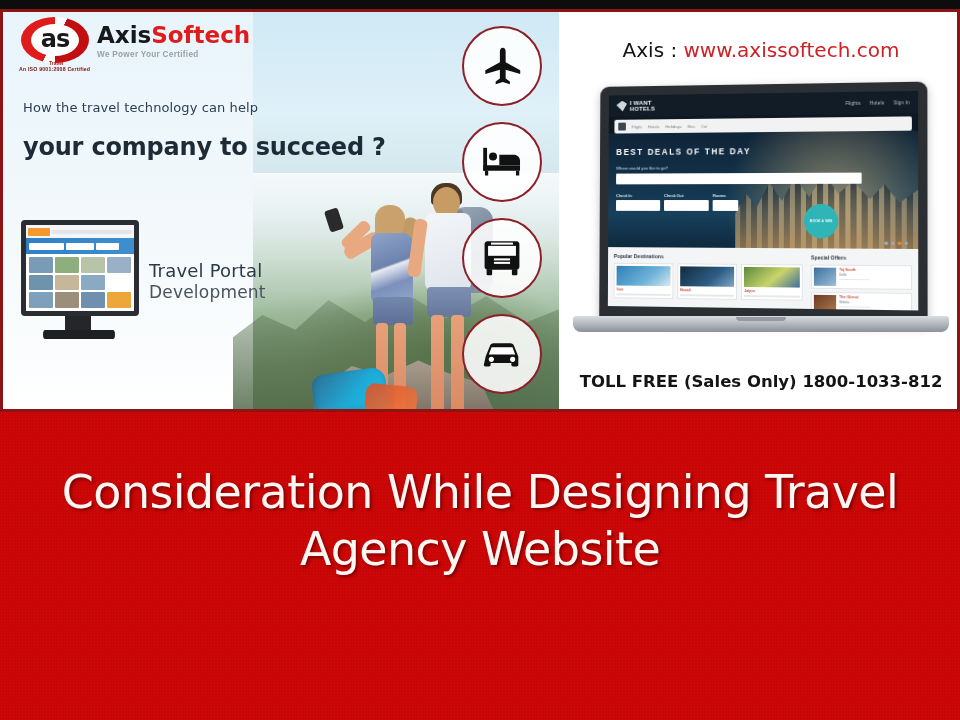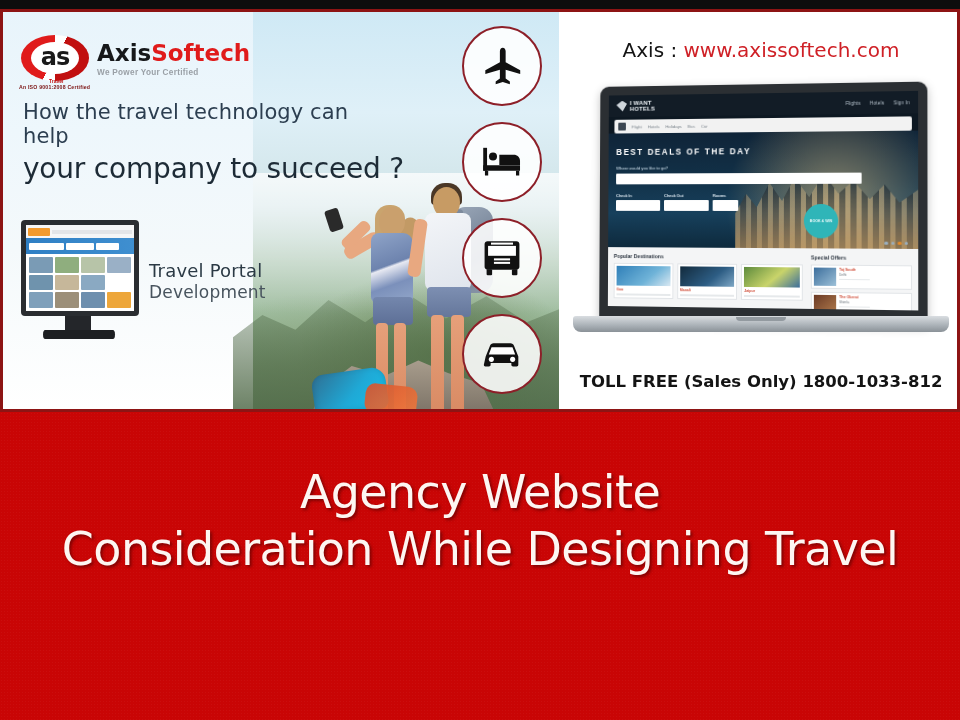--- a/index.html
+++ b/index.html
@@ -93,30 +93,30 @@
   .h-m .pack{position:absolute;left:36px;top:-150px;width:40px;height:86px;background:linear-gradient(150deg,#9aa7b8,#6d7b8f 60%,#8c99ab);border-radius:12px 14px 14px 10px;}
   .h-m .packstrap{position:absolute;left:34px;top:-148px;width:10px;height:70px;background:#7d8a9c;border-radius:4px;transform:rotate(4deg);}
   .h-m .shorts{position:absolute;left:10px;top:-70px;width:44px;height:30px;background:linear-gradient(to bottom,#7d8fb2,#65779b);border-radius:4px;}
   .h-m .leg.l1{left:14px;top:-42px;width:13px;height:100px;}
   .h-m .leg.l2{left:34px;top:-42px;width:13px;height:100px;}
   .h-m .arm.a1{left:-6px;top:-138px;width:13px;height:58px;transform:rotate(8deg);}
 
   
   .headline{position:absolute;left:20px;top:88px;width:330px;z-index:6;}
   .headline .l1{
-    font-size:21px;color:#2c3e50;letter-spacing:.1px;font-weight:400;
+    font-size:13px;color:#2c3e50;letter-spacing:.1px;font-weight:400;
     font-family:"DejaVu Sans", sans-serif;
   }
   .headline .l2{
-    font-size:28px;color:#1d2b36;font-weight:400;margin-top:4px;letter-spacing:-.2px;
+    font-size:24px;color:#1d2b36;font-weight:700;margin-top:18px;letter-spacing:-.2px;
     font-family:"DejaVu Sans", sans-serif;white-space:nowrap;
   }
 
   
-  .logo-wrap{position:absolute;left:16px;top:22px;width:250px;height:62px;z-index:8;}
+  .logo-wrap{position:absolute;left:16px;top:4px;width:250px;height:62px;z-index:8;}
   .logo-mark{position:absolute;left:0;top:0;width:72px;height:50px;}
   .logo-mark .swirl{
     position:absolute;left:2px;top:1px;width:68px;height:46px;border-radius:50%;
     background:
       radial-gradient(circle at 50% 50%, #ffffff 0 36%, rgba(255,255,255,0) 37%),
       conic-gradient(from 210deg,#e01b1b 0 42%, #ffffff 42% 50%, #c10f0f 50% 92%, #ffffff 92% 100%);
   }
   .logo-mark .inner{
     position:absolute;left:12px;top:8px;width:48px;height:32px;border-radius:50%;
     background:#ffffff;
@@ -522,18 +522,18 @@
         </div>
 
         <div class="tollfree">TOLL FREE (Sales Only) 1800-1033-812</div>
       </div>
 
     </div>
   </div>
 
   <div class="redzone">
     <div class="title">
+      <div>Consideration While Designing Travel</div>
       <div>Agency Website</div>
-      <div>Consideration While Designing Travel</div>
     </div>
   </div>
 
 </div>
 
 </body></html>

